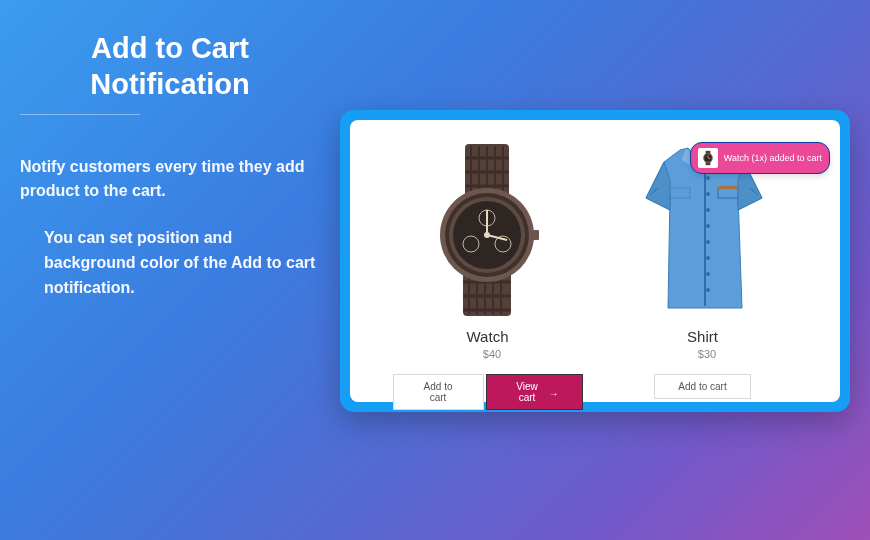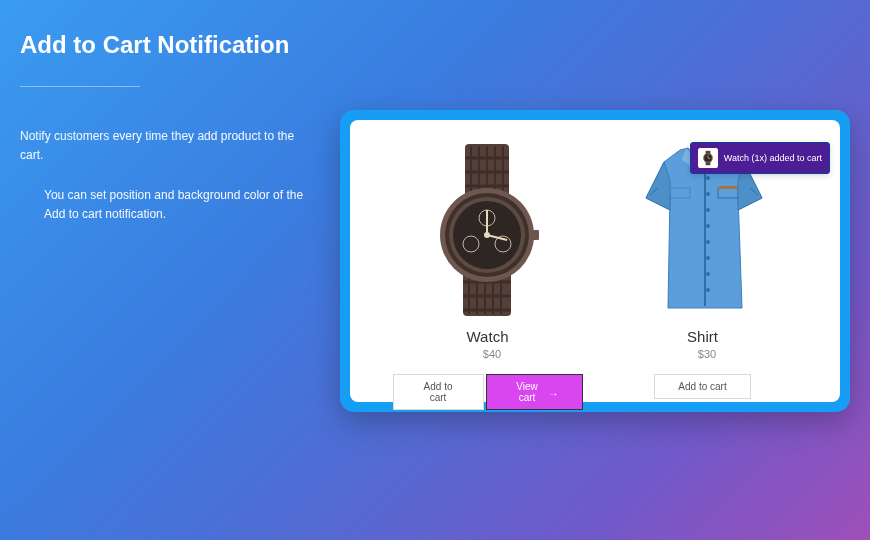--- a/index.html
+++ b/index.html
@@ -16,35 +16,36 @@
       overflow: hidden;
     }
     .left-panel {
       position: absolute;
       left: 20px;
       top: 30px;
       width: 300px;
       color: #fff;
     }
     .title {
-      font-size: 24px;
+      font-size: 29px;
       font-weight: 700;
       line-height: 1.25;
-      margin-bottom: 26px;
+      margin-bottom: 11px;
+      text-align: center;
     }
     .divider {
       border: none;
       border-top: 1px solid rgba(255,255,255,0.4);
       width: 120px;
       margin-bottom: 40px;
     }
     .desc {
-      font-size: 12px;
+      font-size: 16px;
       line-height: 1.55;
-      font-weight: 400;
+      font-weight: 700;
       color: rgba(255,255,255,0.95);
     }
     .desc p + p {
       margin-top: 22px;
       margin-left: 24px;
     }
     .card-outer {
       position: absolute;
       left: 340px;
       top: 110px;
@@ -102,34 +103,34 @@
       border: 1px solid #d9d9d9;
       background: #fff;
       color: #555;
       cursor: pointer;
       display: inline-flex;
       align-items: center;
       gap: 4px;
       font-family: inherit;
     }
     .btn-dark {
-      background: #d946ef;
+      background: #be185d;
       color: #fff;
       border-color: #333;
     }
     .arrow-icon {
       font-size: 10px;
     }
     .notif {
       position: absolute;
       top: 22px;
       right: 10px;
-      background: #4c1d95;
+      background: #ec4899;
       border: 1px solid #0a3fa0;
-      border-radius: 3px;
+      border-radius: 12px;
       padding: 5px 7px;
       display: flex;
       align-items: center;
       gap: 6px;
       box-shadow: 0 2px 6px rgba(0,0,0,0.15);
     }
     .notif-thumb {
       width: 20px;
       height: 20px;
       background: #fff;

